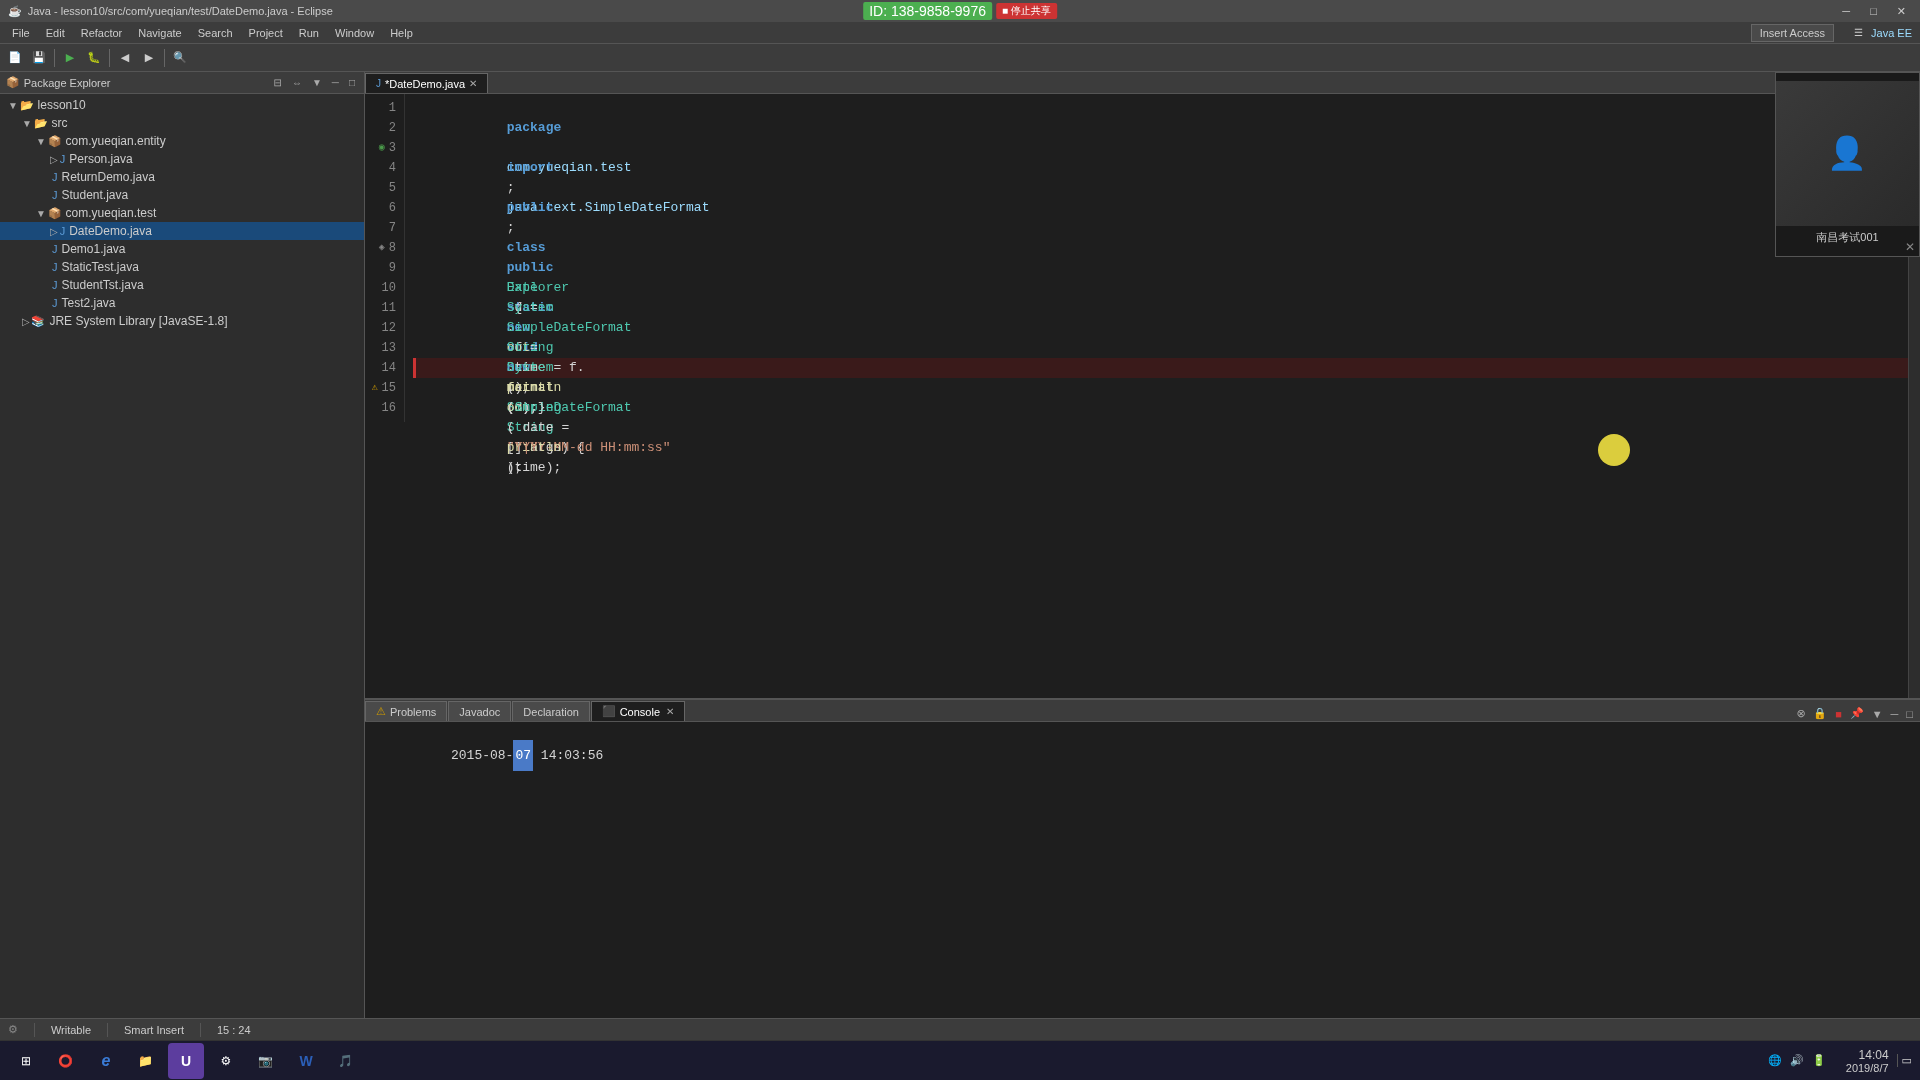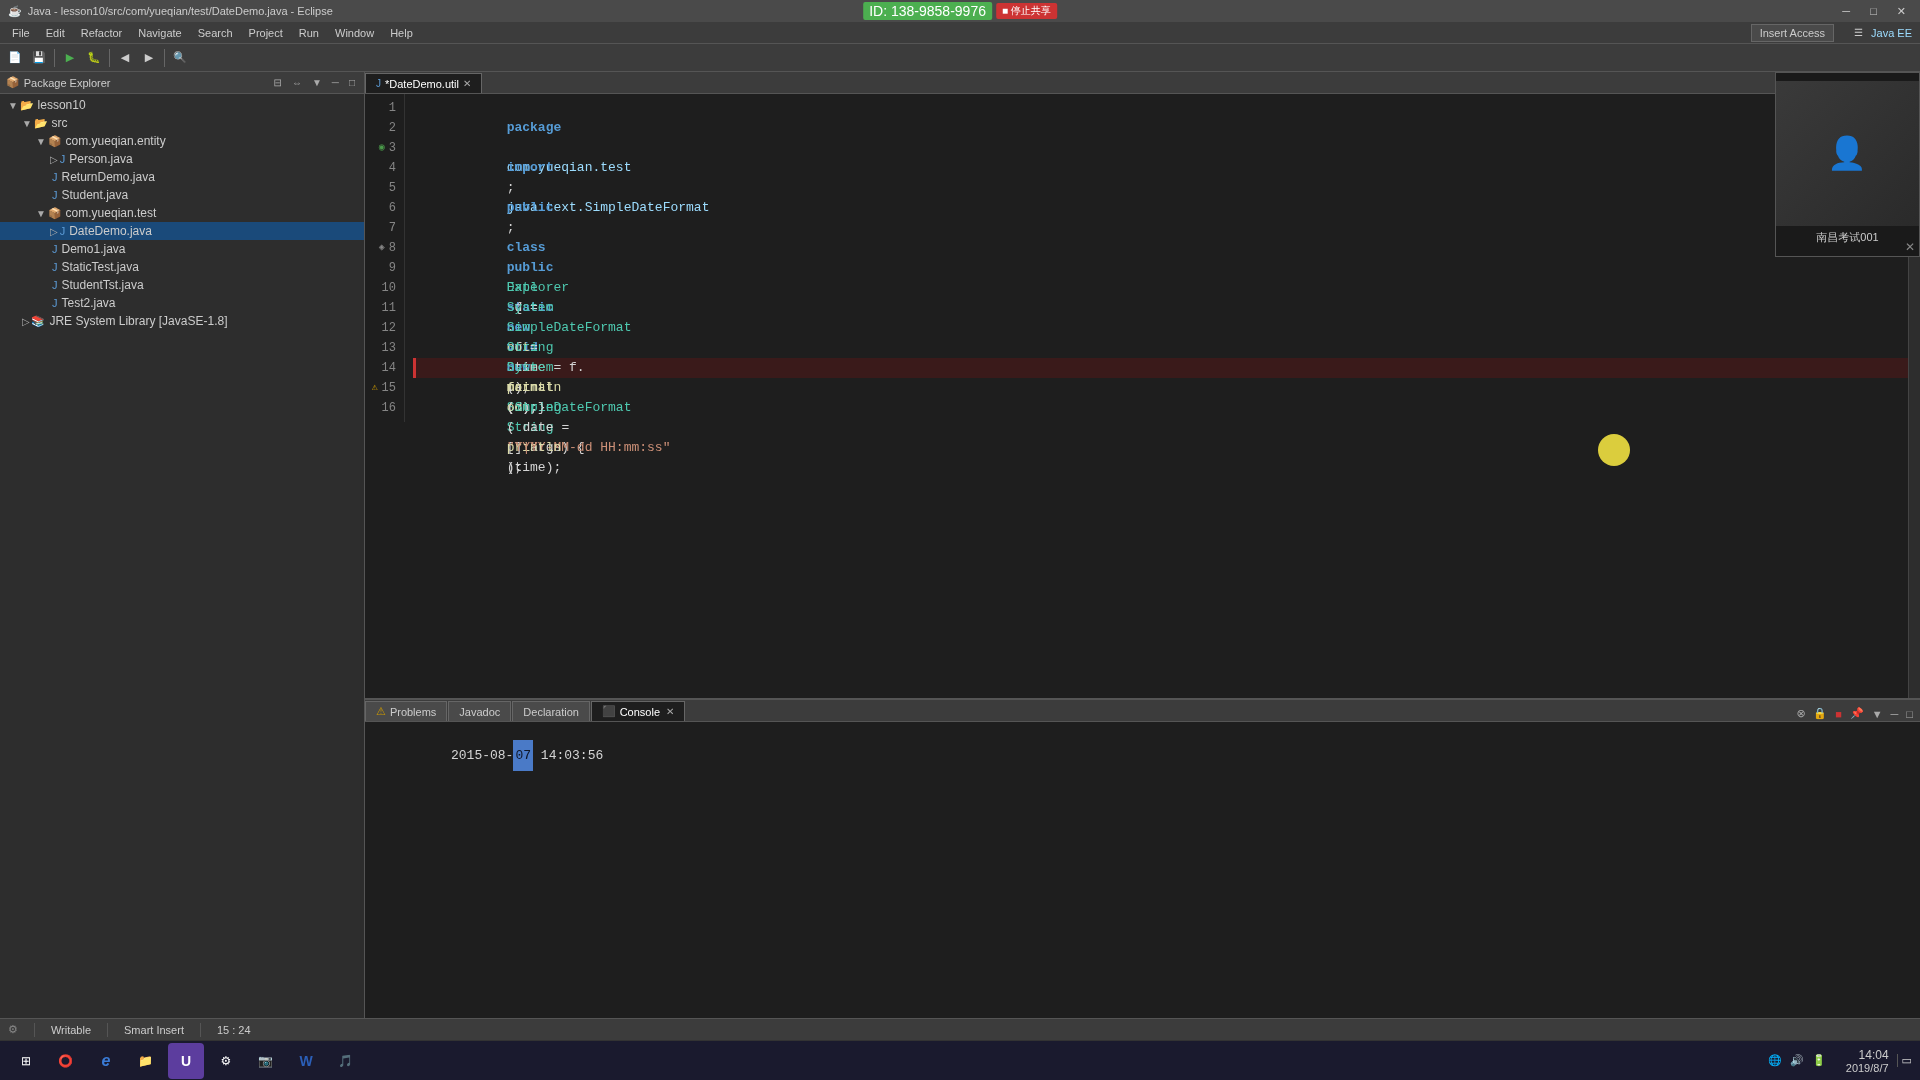--- a/index.html
+++ b/index.html
@@ -321,21 +321,21 @@
     #console-output {
       flex: 1;
       padding: 4px 8px;
       font-family: 'Courier New', monospace;
       font-size: 13px;
       color: #d4d4d4;
       overflow-y: auto;
     }
     .console-header { color: #aaa; font-size: 11px; margin-bottom: 4px; }
     .console-line { line-height: 20px; white-space: pre; }
-    .highlight-07 { background: #4a7ac7; color: #0f172a; padding: 8px 2px; }
+    .highlight-07 { background: #4a7ac7; color: #ffffff; padding: 8px 2px; }
 
     
     #status-bar {
       height: 22px;
       background: #3c3c3c;
       display: flex;
       align-items: center;
       padding: 0 8px;
       color: #ccc;
       font-size: 11px;
@@ -520,21 +520,21 @@
         <span>JRE System Library [JavaSE-1.8]</span>
       </div>
     </div>
   </div>
 
   <div id="right-panel">
 
     <div id="editor-tabs">
       <div class="editor-tab active">
         <span style="color:#5c9bd6; font-size:10px;">J</span>
-        <span>*DateDemo.util</span>
+        <span>*DateDemo.java</span>
         <span class="tab-close">✕</span>
       </div>
     </div>
 
     <div id="code-editor" style="height: 604px; max-height: 604px;">
       <div id="code-content">
         <div id="line-numbers">
           <div class="line-num">
             <span class="line-indicator"></span>
             <span>1</span>

